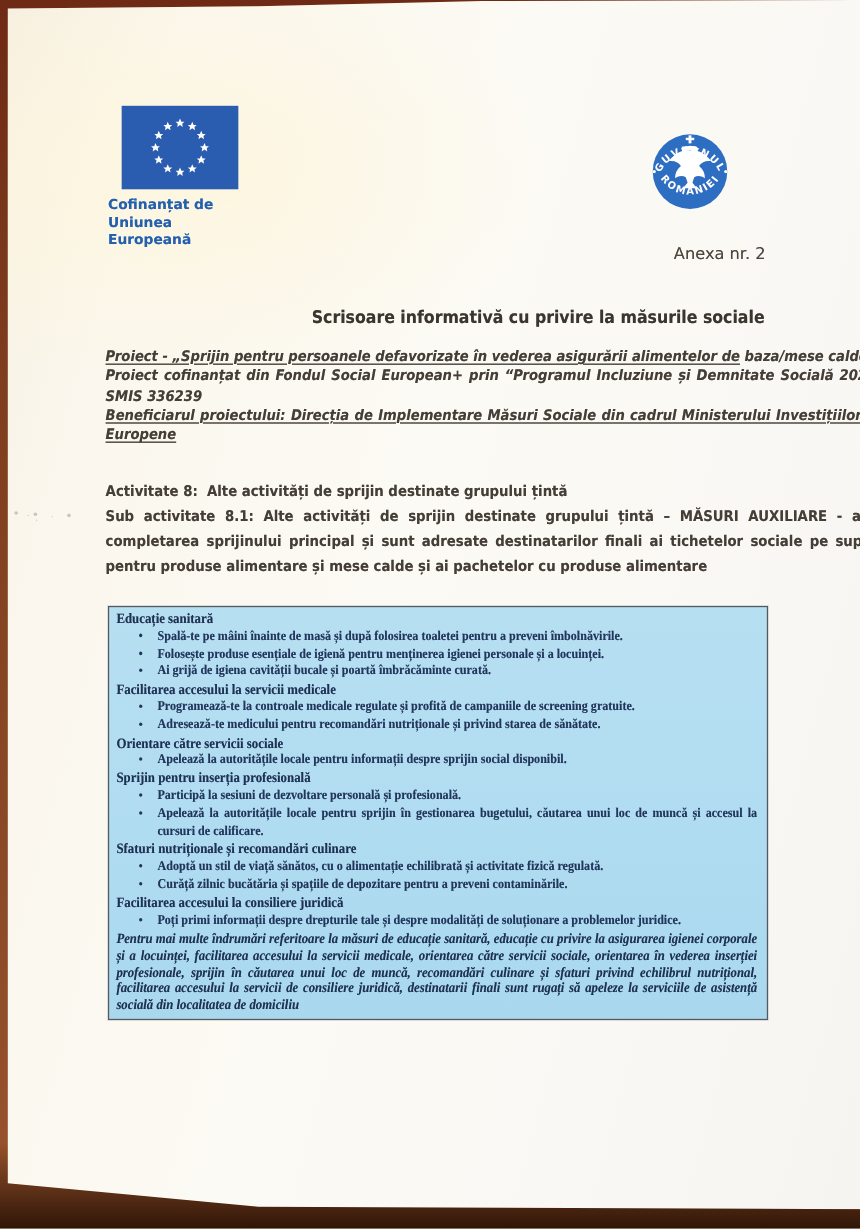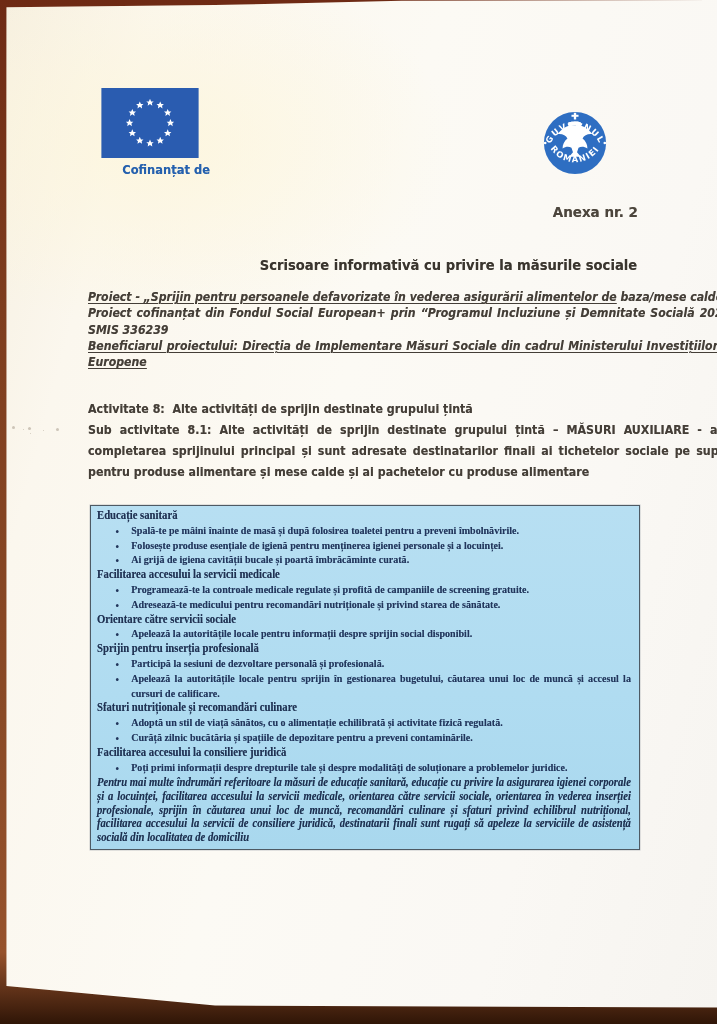--- a/index.html
+++ b/index.html
@@ -18,30 +18,30 @@
     background:
       radial-gradient(ellipse 420px 260px at 22% 14%, rgba(253,246,220,.85), rgba(253,246,220,0) 70%),
       linear-gradient(105deg,#f6efdf 0%,#fbf7ee 16%,#fcfaf4 45%,#faf8f4 75%,#f6f4f0 100%);
     clip-path:polygon(0.9% 0.7%, 30% 0.5%, 56% 0.08%, 100% 0%, 100% 98.4%, 30% 98.2%, 0.9% 96.3%);
   }
   .paper *{box-sizing:border-box;}
   
   .squeeze{transform:scaleX(.9);transform-origin:0 0;width:111.1%;}
 
   
-  .eu-block{position:absolute;left:90px;top:88px;width:120px;text-align:right;}
+  .eu-block{position:absolute;left:90px;top:88px;width:120px;text-align:left;}
   .eu-flag{display:block;margin:0 auto;}
   .eu-caption{
     margin-top:5px;font-size:11.5px;font-weight:bold;line-height:1.28;
     color:#2460ae;text-shadow:0 0 .5px rgba(36,96,174,.5);
   }
   .gov-logo{position:absolute;left:533px;top:101px;}
   .annex{
     position:absolute;top:204px;right:79px;
-    font-size:13.5px;font-weight:bold;color:#4c453c;
+    font-size:13.5px;font-weight:normal;color:#4c453c;
     text-shadow:0 0 .5px rgba(76,69,60,.5);
   }
 
   
   .doc-text{color:#443e37;text-shadow:0 0 .5px rgba(68,62,55,.45);}
   .title{
     position:absolute;top:256px;left:90px;right:77px;margin:0;
     font-size:14.6px;font-weight:bold;text-align:center;color:#3a352e;
     text-shadow:0 0 .5px rgba(58,53,46,.5);
   }
@@ -107,20 +107,21 @@
         <use href="#st" transform="translate(60.5,54.2)"></use>
         <use href="#st" transform="translate(50,57)"></use>
         <use href="#st" transform="translate(39.5,54.2)"></use>
         <use href="#st" transform="translate(31.8,46.5)"></use>
         <use href="#st" transform="translate(29,36)"></use>
         <use href="#st" transform="translate(31.8,25.5)"></use>
         <use href="#st" transform="translate(39.5,17.8)"></use>
       </svg>
       <div class="eu-caption">
         <div>Cofinanțat de</div>
+        <div>Uniunea Europeană</div>
       </div>
     </div>
 
     <svg class="gov-logo" width="84" height="84" viewBox="0 0 100 100">
       <circle cx="50" cy="50" r="37" fill="#2e6ec2"></circle>
       <defs>
         <path id="tp" d="M 19,56 A 32,32 0 0 1 81,56" fill="none"></path>
         <path id="bp" d="M 16,46 A 35,35 0 0 0 84,46" fill="none"></path>
       </defs>
       <text font-size="10" fill="#ffffff" font-weight="bold" letter-spacing="1.6" font-family="DejaVu Sans, sans-serif">

